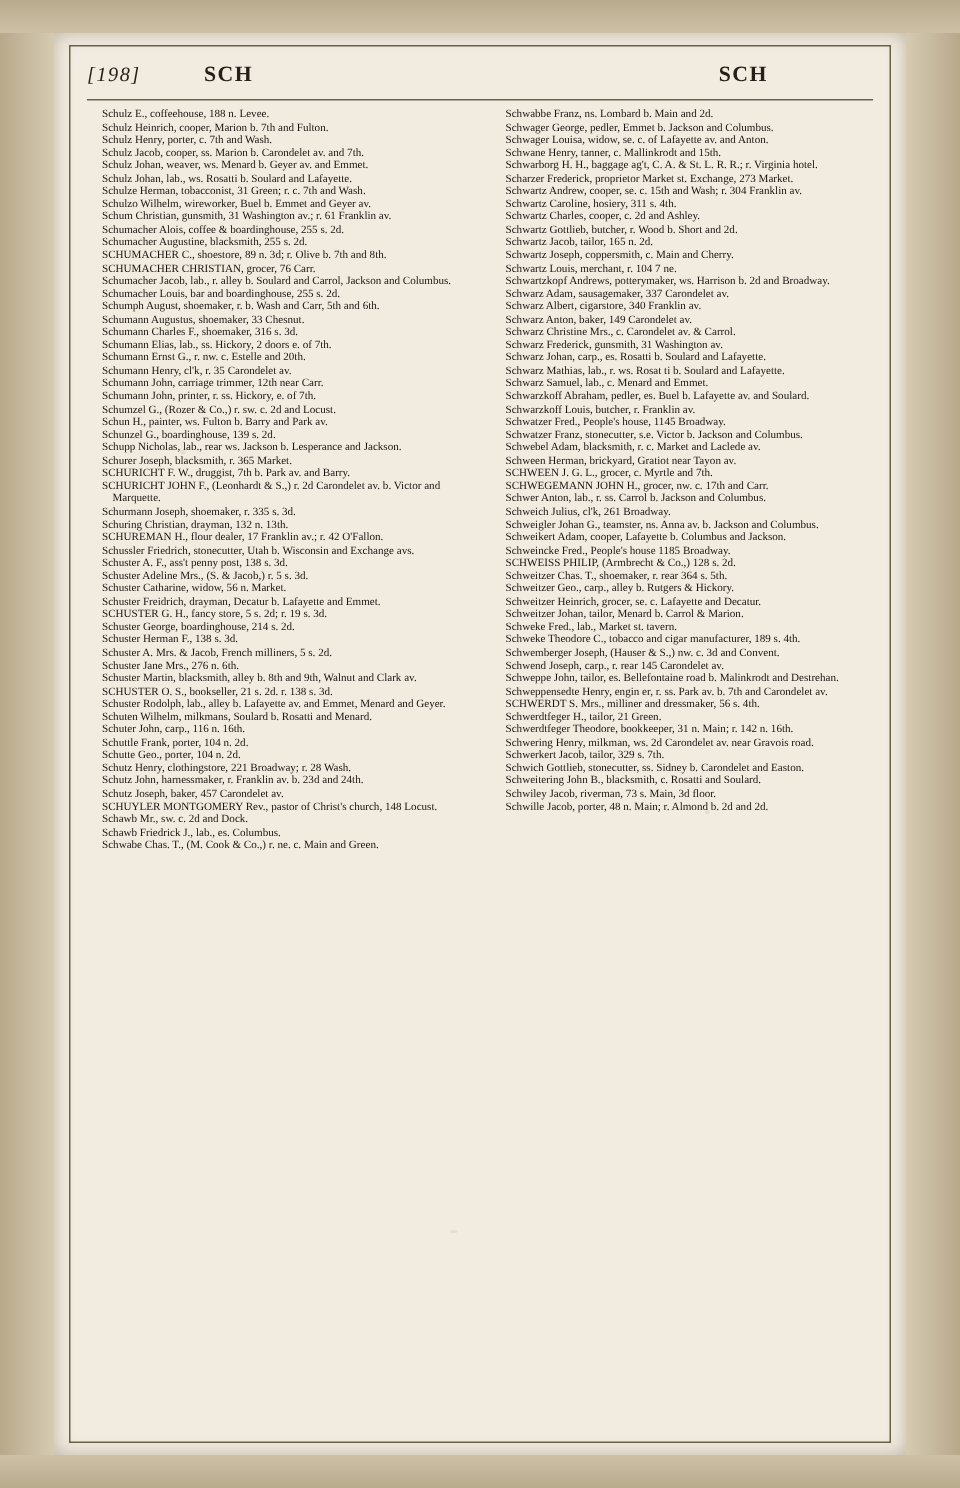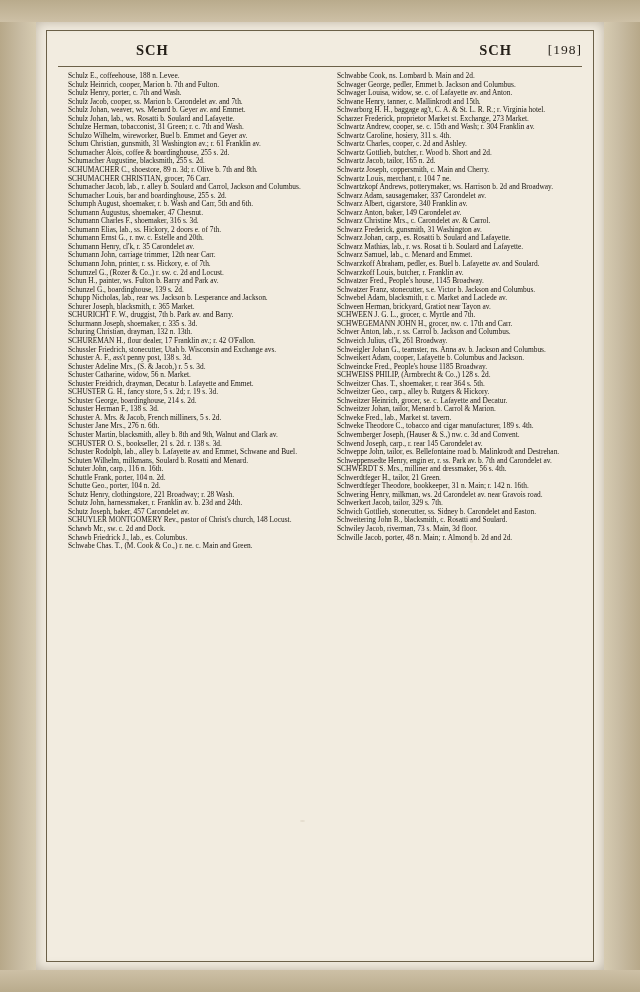--- a/index.html
+++ b/index.html
@@ -53,23 +53,24 @@
     left: 78px;
     top: 0;
     font-weight: bold;
     color: #241f18;
   }
   .hdr-center {
     position: absolute;
     left: 0;
     top: 0;
     width: 524px;
-    text-align: right;
+    text-align: left;
     color: #241f18;
     font-size: 13.5px;
+    font-style: italic;
   }
   .hdr-right {
     position: absolute;
     right: 70px;
     top: 0;
     font-weight: bold;
     color: #241f18;
   }
   .rule {
     position: absolute;
@@ -162,63 +163,64 @@
         <p class="entry">Schulze Herman, tobacconist, 31 Green; r. c. 7th and Wash.</p>
         <p class="entry">Schulzo Wilhelm, wireworker, Buel b. Emmet and Geyer av.</p>
         <p class="entry">Schum Christian, gunsmith, 31 Washington av.; r. 61 Franklin av.</p>
         <p class="entry">Schumacher Alois, coffee &amp; boardinghouse, 255 s. 2d.</p>
         <p class="entry">Schumacher Augustine, blacksmith, 255 s. 2d.</p>
         <p class="entry">SCHUMACHER C., shoestore, 89 n. 3d; r. Olive b. 7th and 8th.</p>
         <p class="entry">SCHUMACHER CHRISTIAN, grocer, 76 Carr.</p>
         <p class="entry">Schumacher Jacob, lab., r. alley b. Soulard and Carrol, Jackson and Columbus.</p>
         <p class="entry">Schumacher Louis, bar and boardinghouse, 255 s. 2d.</p>
         <p class="entry">Schumph August, shoemaker, r. b. Wash and Carr, 5th and 6th.</p>
-        <p class="entry">Schumann Augustus, shoemaker, 47 Chesnut.</p>
+        <p class="entry">Schumann Augustus, shoemaker, 33 Chesnut.</p>
         <p class="entry">Schumann Charles F., shoemaker, 316 s. 3d.</p>
         <p class="entry">Schumann Elias, lab., ss. Hickory, 2 doors e. of 7th.</p>
         <p class="entry">Schumann Ernst G., r. nw. c. Estelle and 20th.</p>
         <p class="entry">Schumann Henry, cl'k, r. 35 Carondelet av.</p>
         <p class="entry">Schumann John, carriage trimmer, 12th near Carr.</p>
         <p class="entry">Schumann John, printer, r. ss. Hickory, e. of 7th.</p>
         <p class="entry">Schumzel G., (<span class="ital">Rozer &amp; Co.,</span>) r. sw. c. 2d and Locust.</p>
         <p class="entry">Schun H., painter, ws. Fulton b. Barry and Park av.</p>
         <p class="entry">Schunzel G., boardinghouse, 139 s. 2d.</p>
         <p class="entry">Schupp Nicholas, lab., rear ws. Jackson b. Lesperance and Jackson.</p>
         <p class="entry">Schurer Joseph, blacksmith, r. 365 Market.</p>
         <p class="entry">SCHURICHT F. W., druggist, 7th b. Park av. and Barry.</p>
+        <p class="entry">SCHURICHT JOHN F., (<span class="ital">Leonhardt &amp; S.,</span>) r. 2d Carondelet av. b. Victor and Marquette.</p>
         <p class="entry">Schurmann Joseph, shoemaker, r. 335 s. 3d.</p>
         <p class="entry">Schuring Christian, drayman, 132 n. 13th.</p>
         <p class="entry">SCHUREMAN H., flour dealer, 17 Franklin av.; r. 42 O'Fallon.</p>
         <p class="entry">Schussler Friedrich, stonecutter, Utah b. Wisconsin and Exchange avs.</p>
         <p class="entry">Schuster A. F., ass't penny post, 138 s. 3d.</p>
         <p class="entry">Schuster Adeline Mrs., (<span class="ital">S. &amp; Jacob,</span>) r. 5 s. 3d.</p>
         <p class="entry">Schuster Catharine, widow, 56 n. Market.</p>
         <p class="entry">Schuster Freidrich, drayman, Decatur b. Lafayette and Emmet.</p>
         <p class="entry">SCHUSTER G. H., fancy store, 5 s. 2d; r. 19 s. 3d.</p>
         <p class="entry">Schuster George, boardinghouse, 214 s. 2d.</p>
         <p class="entry">Schuster Herman F., 138 s. 3d.</p>
         <p class="entry">Schuster A. Mrs. &amp; Jacob, French milliners, 5 s. 2d.</p>
         <p class="entry">Schuster Jane Mrs., 276 n. 6th.</p>
         <p class="entry">Schuster Martin, blacksmith, alley b. 8th and 9th, Walnut and Clark av.</p>
         <p class="entry">SCHUSTER O. S., bookseller, 21 s. 2d. r. 138 s. 3d.</p>
-        <p class="entry">Schuster Rodolph, lab., alley b. Lafayette av. and Emmet, Schwane and Buel.</p>
+        <p class="entry">Schuster Rodolph, lab., alley b. Lafayette av. and Emmet, Menard and Geyer.</p>
         <p class="entry">Schuten Wilhelm, milkmans, Soulard b. Rosatti and Menard.</p>
         <p class="entry">Schuter John, carp., 116 n. 16th.</p>
         <p class="entry">Schuttle Frank, porter, 104 n. 2d.</p>
         <p class="entry">Schutte Geo., porter, 104 n. 2d.</p>
         <p class="entry">Schutz Henry, clothingstore, 221 Broadway; r. 28 Wash.</p>
         <p class="entry">Schutz John, harnessmaker, r. Franklin av. b. 23d and 24th.</p>
         <p class="entry">Schutz Joseph, baker, 457 Carondelet av.</p>
         <p class="entry">SCHUYLER MONTGOMERY Rev., pastor of Christ's church, 148 Locust.</p>
         <p class="entry">Schawb Mr., sw. c. 2d and Dock.</p>
         <p class="entry">Schawb Friedrick J., lab., es. Columbus.</p>
         <p class="entry">Schwabe Chas. T., (<span class="ital">M. Cook &amp; Co.,</span>) r. ne. c. Main and Green.</p>
       </div>
     <div class="col" id="col-1">
-        <p class="entry">Schwabbe Cook, ns. Lombard b. Main and 2d.</p>
+        <p class="entry">Schwabbe Franz, ns. Lombard b. Main and 2d.</p>
         <p class="entry">Schwager George, pedler, Emmet b. Jackson and Columbus.</p>
         <p class="entry">Schwager Louisa, widow, se. c. of Lafayette av. and Anton.</p>
         <p class="entry">Schwane Henry, tanner, c. Mallinkrodt and 15th.</p>
         <p class="entry">Schwarborg H. H., baggage ag't, C. A. &amp; St. L. R. R.; r. Virginia hotel.</p>
         <p class="entry">Scharzer Frederick, proprietor Market st. Exchange, 273 Market.</p>
         <p class="entry">Schwartz Andrew, cooper, se. c. 15th and Wash; r. 304 Franklin av.</p>
         <p class="entry">Schwartz Caroline, hosiery, 311 s. 4th.</p>
         <p class="entry">Schwartz Charles, cooper, c. 2d and Ashley.</p>
         <p class="entry">Schwartz Gottlieb, butcher, r. Wood b. Short and 2d.</p>
         <p class="entry">Schwartz Jacob, tailor, 165 n. 2d.</p>

